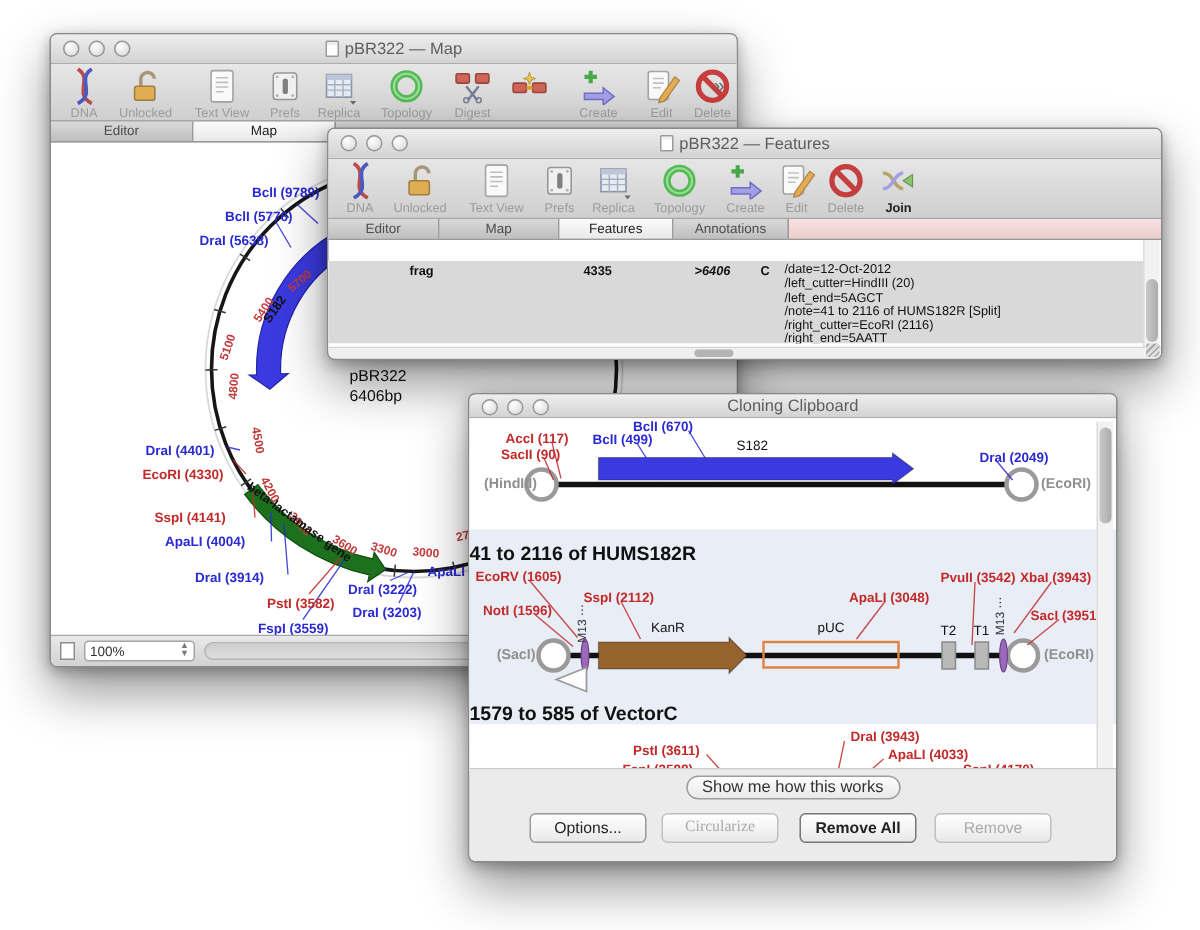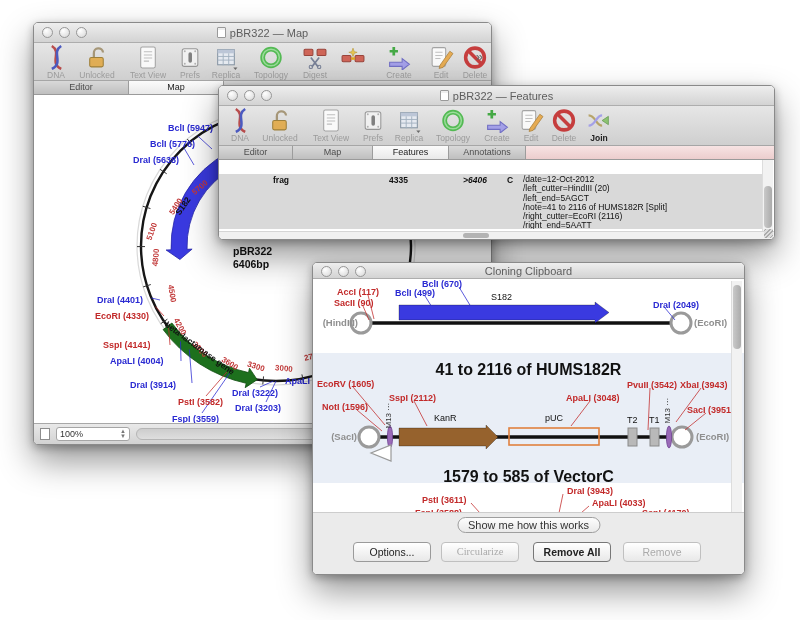--- a/index.html
+++ b/index.html
@@ -56,21 +56,21 @@
   .hthumb{position:absolute;top:1px;height:5px;border-radius:3px;background:#b3b3b3}
   .grip{position:absolute;right:1px;bottom:1px;width:9px;height:9px;
         background:repeating-linear-gradient(135deg,#ddd 0 1px,#aaa 1px 2px,#ddd 2px 3px)}
   
   #clip-content{position:absolute;left:0;top:16px;width:431px;height:235px;overflow:hidden;background:#fff}
   .band{position:absolute;left:0;width:431px}
   #clip-layer .lbl{position:absolute;font-size:9px;font-weight:bold;white-space:nowrap}
   .endlbl{position:absolute;font-size:9.5px;font-weight:bold;color:#8f8f8f;white-space:nowrap}
   .ellbl{position:absolute;font-size:9px;color:#111;white-space:nowrap}
   .m13{position:absolute;width:34px;font-size:8px;color:#333;transform:rotate(-90deg);white-space:nowrap}
-  .caption{position:absolute;width:100%;text-align:center;font-size:16px;font-weight:bold;color:#111}
+  .caption{position:absolute;width:100%;text-align:left;font-size:13px;font-weight:bold;color:#111}
   .footer{position:absolute;left:0;bottom:0;width:100%;height:62px;background:#ebebeb;
           border-top:1px solid #cdcdcd;border-radius:0 0 4px 4px}
   .helpbtn{position:absolute;left:50%;transform:translateX(-50%);top:4px;height:16px;padding:0 10px;
            font-size:11px;color:#333;background:linear-gradient(#fdfdfd,#e9e9e9);
            border:1px solid #9e9e9e;border-radius:8px;line-height:14px}
   .btn{position:absolute;top:29px;width:78px;height:20px;font-size:10.5px;text-align:center;line-height:18px;
        background:linear-gradient(#ffffff,#e8e8e8);border:1px solid #9a9a9a;border-radius:4px;color:#222}
   .btn.dis{color:#aaa;border-color:#c0c0c0}
   .btn.strong{font-weight:bold;border-color:#777}
   .chev{position:absolute;right:8px;top:26px;font-size:13px;color:#666}
@@ -226,36 +226,36 @@
         <div class="tick" style="left: 133px; top: 106px; transform: rotate(-57deg);">5400</div>
         <div class="tick" style="left: 109px; top: 131px; transform: rotate(-71deg);">5100</div>
         <div class="tick" style="left: 113px; top: 157px; transform: rotate(-85deg);">4800</div>
         <div class="tick" style="left: 129px; top: 193px; transform: rotate(80deg);">4500</div>
         <div class="tick" style="left: 137px; top: 226px; transform: rotate(62deg);">4200</div>
         <div class="tick" style="left: 157px; top: 249px; transform: rotate(48deg);">3900</div>
         <div class="tick" style="left: 187px; top: 263px; transform: rotate(32deg);">3600</div>
         <div class="tick" style="left: 213px; top: 266px; transform: rotate(17deg);">3300</div>
         <div class="tick" style="left: 241px; top: 268px; transform: rotate(5deg);">3000</div>
         <div class="tick" style="left: 270px; top: 256px; transform: rotate(-12deg);">2700</div>
-        <div class="lbl" style="left: 134px; top: 27px; color: rgb(42, 42, 210);">BclI (5947)</div>
+        <div class="lbl" style="left: 134px; top: 27px; color: rgb(42, 42, 210);">BclI (9789)</div>
         <div class="lbl" style="left: 116px; top: 43px; color: rgb(42, 42, 210);">BclI (5776)</div>
         <div class="lbl" style="left: 99px; top: 59px; color: rgb(42, 42, 210);">DraI (5638)</div>
         <div class="lbl" style="left: 63px; top: 199px; color: rgb(42, 42, 210);">DraI (4401)</div>
         <div class="lbl" style="left: 61px; top: 215px; color: rgb(194, 42, 42);">EcoRI (4330)</div>
         <div class="lbl" style="left: 69px; top: 244px; color: rgb(194, 42, 42);">SspI (4141)</div>
         <div class="lbl" style="left: 76px; top: 260px; color: rgb(42, 42, 210);">ApaLI (4004)</div>
         <div class="lbl" style="left: 96px; top: 284px; color: rgb(42, 42, 210);">DraI (3914)</div>
         <div class="lbl" style="left: 144px; top: 301px; color: rgb(194, 42, 42);">PstI (3582)</div>
         <div class="lbl" style="left: 138px; top: 318px; color: rgb(42, 42, 210);">FspI (3559)</div>
         <div class="lbl" style="left: 198px; top: 292px; color: rgb(42, 42, 210);">DraI (3222)</div>
         <div class="lbl" style="left: 201px; top: 307px; color: rgb(42, 42, 210);">DraI (3203)</div>
         <div class="lbl" style="left: 251px; top: 280px; color: rgb(42, 42, 210);">ApaLI (</div>
         <div class="lbl" style="left: 139px; top: 105px; color: rgb(17, 17, 17); font-size: 8.5px; transform: rotate(-55deg);">S182</div>
         <div class="lbl" style="left: 124px; top: 247px; color: rgb(17, 17, 17); font-size: 8.5px; transform: rotate(36deg);">beta-lactamase gene</div>
-        <div style="position: absolute; left: 199px; top: 149px; font-size: 10.5px; font-weight: bold; color: rgb(17, 17, 17); line-height: 13px;">
+        <div style="position: absolute; left: 199px; top: 149px; font-size: 10.5px; font-weight: normal; color: rgb(17, 17, 17); line-height: 13px;">
           <div>pBR322</div>
           <div>6406bp</div>
         </div>
       </div>
     <div class="bottombar">
       <div class="pagebox"></div>
       <div class="zoomsel">
         <span>100%</span>
         <span class="stp">▲<br>▼</span>
       </div>

